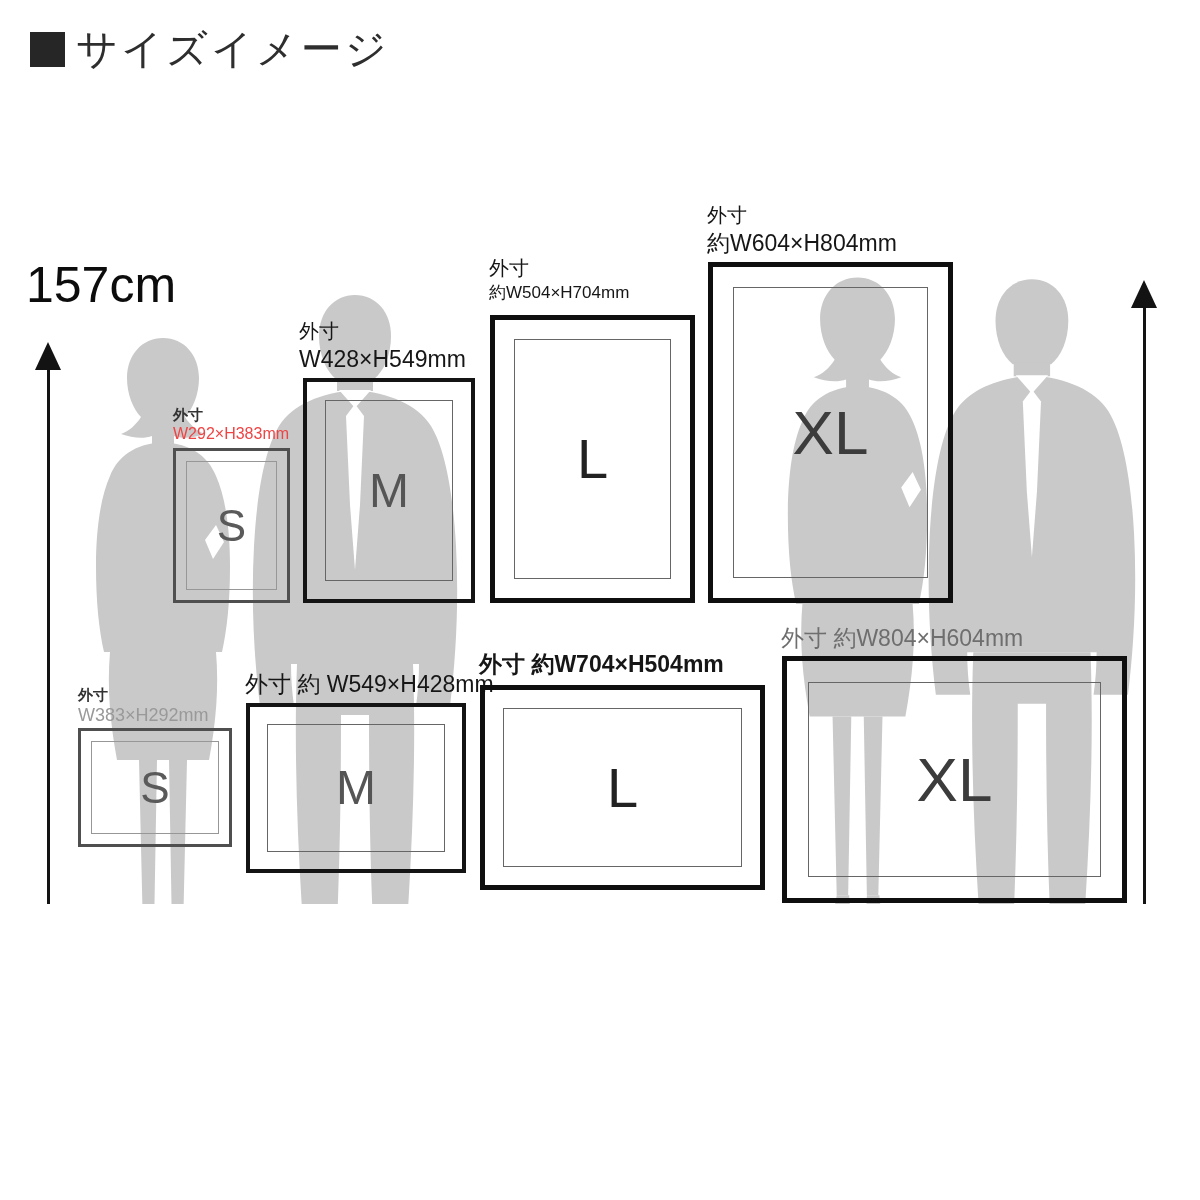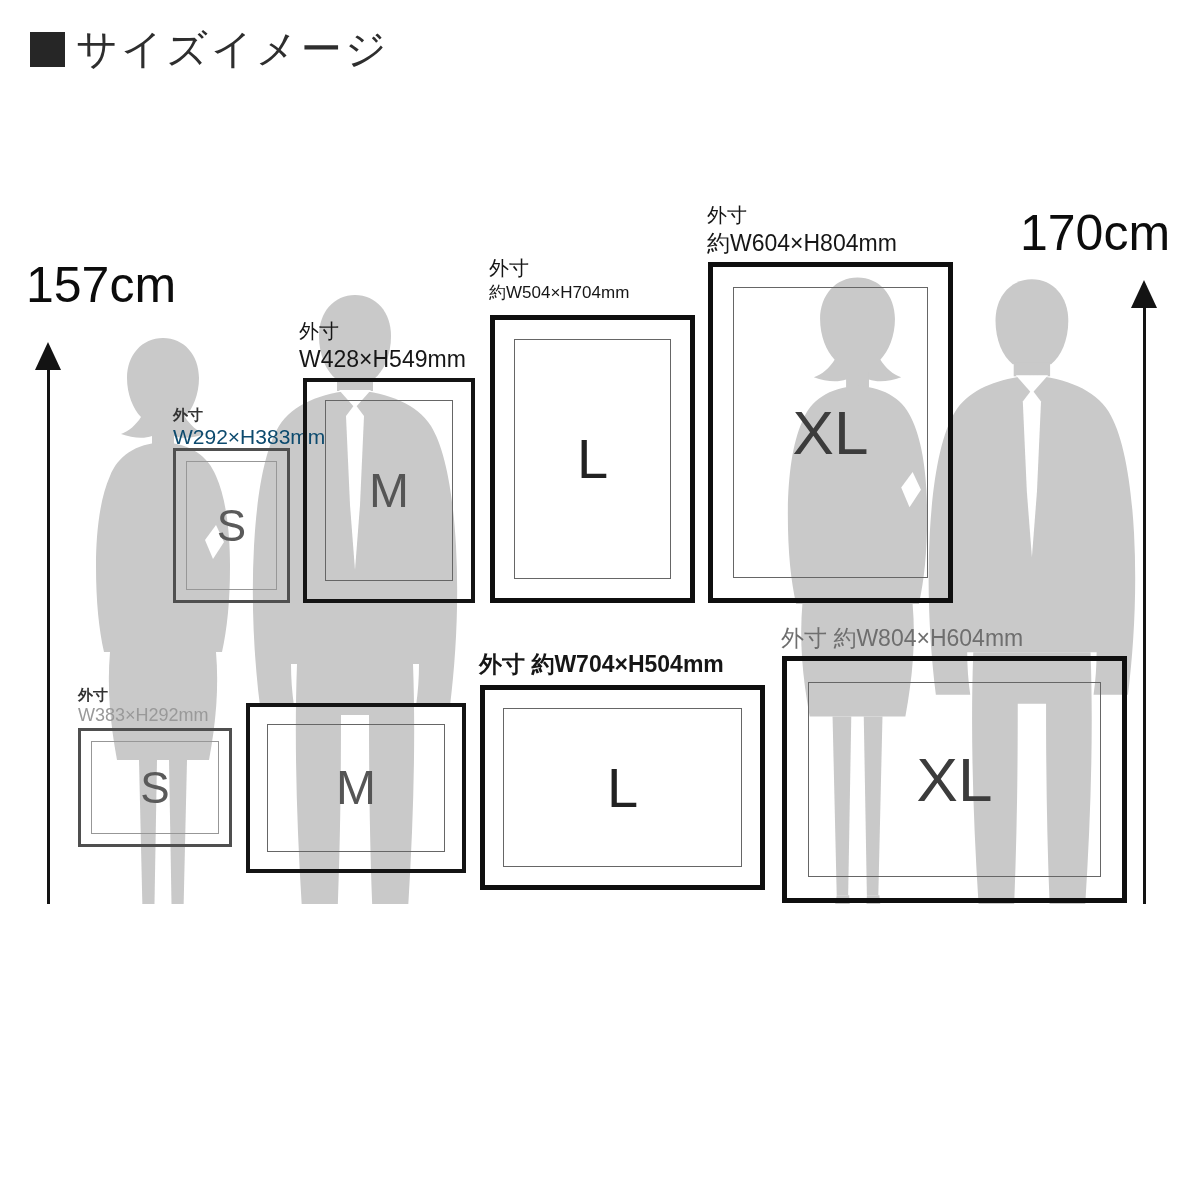--- a/index.html
+++ b/index.html
@@ -54,21 +54,21 @@
   #fll {left:480px;top:685px;width:285px;height:205px;border:5px solid #0f0f0f;}
   #fll  .inner{left:18px;top:18px;right:18px;bottom:18px;}
   #fll  .letter{font-size:56px;color:#222;}
   #flxl{left:782px;top:656px;width:345px;height:247px;border:5px solid #0f0f0f;}
   #flxl .inner{left:21px;top:21px;right:21px;bottom:21px;}
   #flxl .letter{font-size:62px;color:#3c3c3c;}
 
   
   .flabel{position:absolute;color:#161616;line-height:1.28;white-space:nowrap;z-index:2;margin-top:6px;}
   #lab-fps {left:173px;top:399px;font-size:15px;font-weight:700;color:#333;}
-  #lab-fps  .dim{font-size:21px;font-weight:400;color:#0c4a6e;}
+  #lab-fps  .dim{font-size:16px;font-weight:400;color:#ef4444;}
   #lab-fpm {left:299px;top:313px;font-size:20px;}
   #lab-fpm  .dim{font-size:23px;}
   #lab-fpl {left:489px;top:250px;font-size:20px;}
   #lab-fpl  .dim{font-size:17px;}
   #lab-fpxl{left:707px;top:197px;font-size:20px;}
   #lab-fpxl .dim{font-size:23px;}
   #lab-fls {left:78px;top:679px;font-size:15px;font-weight:700;color:#333;}
   #lab-fls  .dim{font-size:18px;font-weight:400;color:#999;}
   #lab-flm {left:245px;top:664px;font-size:23px;}
   #lab-fll {left:479px;top:644px;font-size:23px;font-weight:bold;}
@@ -104,21 +104,20 @@
     <use href="#woman-fig" transform="translate(688,-74) scale(1.04)"></use>
     <use href="#man-fig" transform="translate(673,-19) scale(1.011)"></use>
   </svg>
 
   <div id="title-row">
     <div id="title-square"></div>
     <div id="title-text">サイズイメージ</div>
   </div>
 
   <div class="hmark" id="hl-left">157cm</div>
-  <div class="hmark" id="hl-right">170cm</div>
 
   <div class="aline" id="al-left"></div>
   <div class="ahead" id="ah-lt"></div>
   <div class="ahead" id="ah-lb"></div>
   <div class="aline" id="al-right"></div>
   <div class="ahead" id="ah-rt"></div>
   <div class="ahead" id="ah-rb"></div>
 
   <div class="flabel" id="lab-fps">
     <div>外寸</div>
@@ -158,20 +157,23 @@
 
   <div class="flabel" id="lab-fls">
     <div>外寸</div>
     <div class="dim">W383×H292mm</div>
   </div>
   <div class="frame" id="fls">
     <div class="inner"></div>
     <span class="letter">S</span>
   </div>
 
+  <div class="flabel" id="lab-flm">
+    <div>外寸 約 W549×H428mm</div>
+  </div>
   <div class="frame" id="flm">
     <div class="inner"></div>
     <span class="letter">M</span>
   </div>
 
   <div class="flabel" id="lab-fll">
     <div>外寸 約W704×H504mm</div>
   </div>
   <div class="frame" id="fll">
     <div class="inner"></div>

